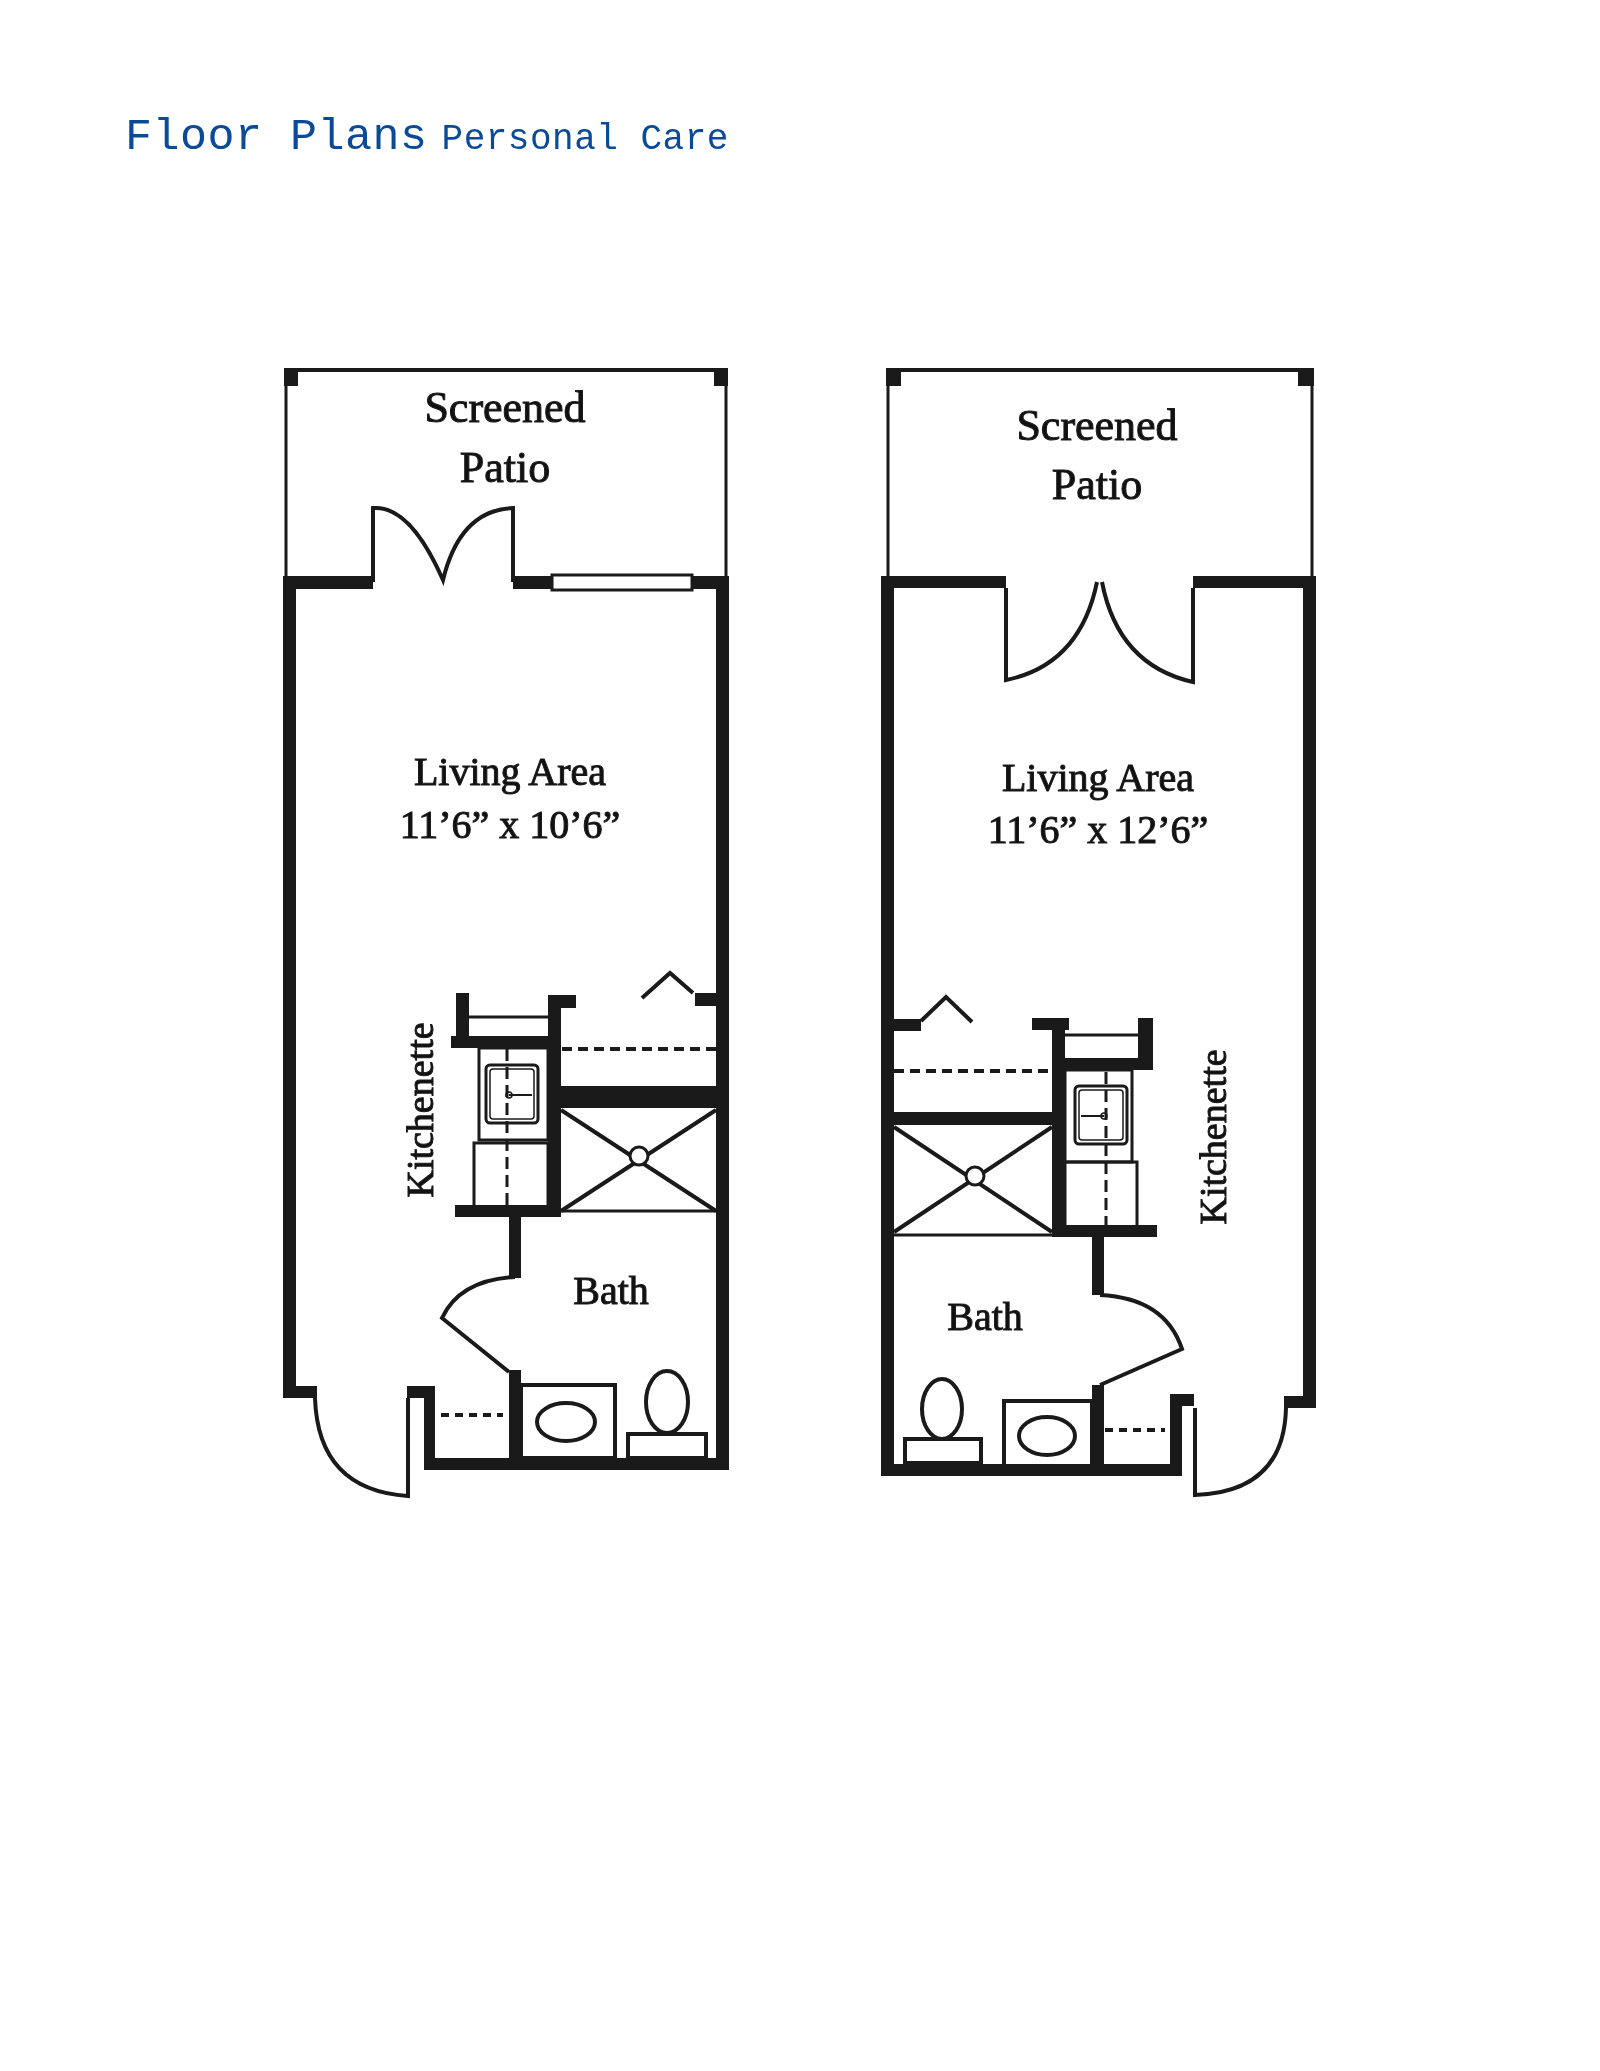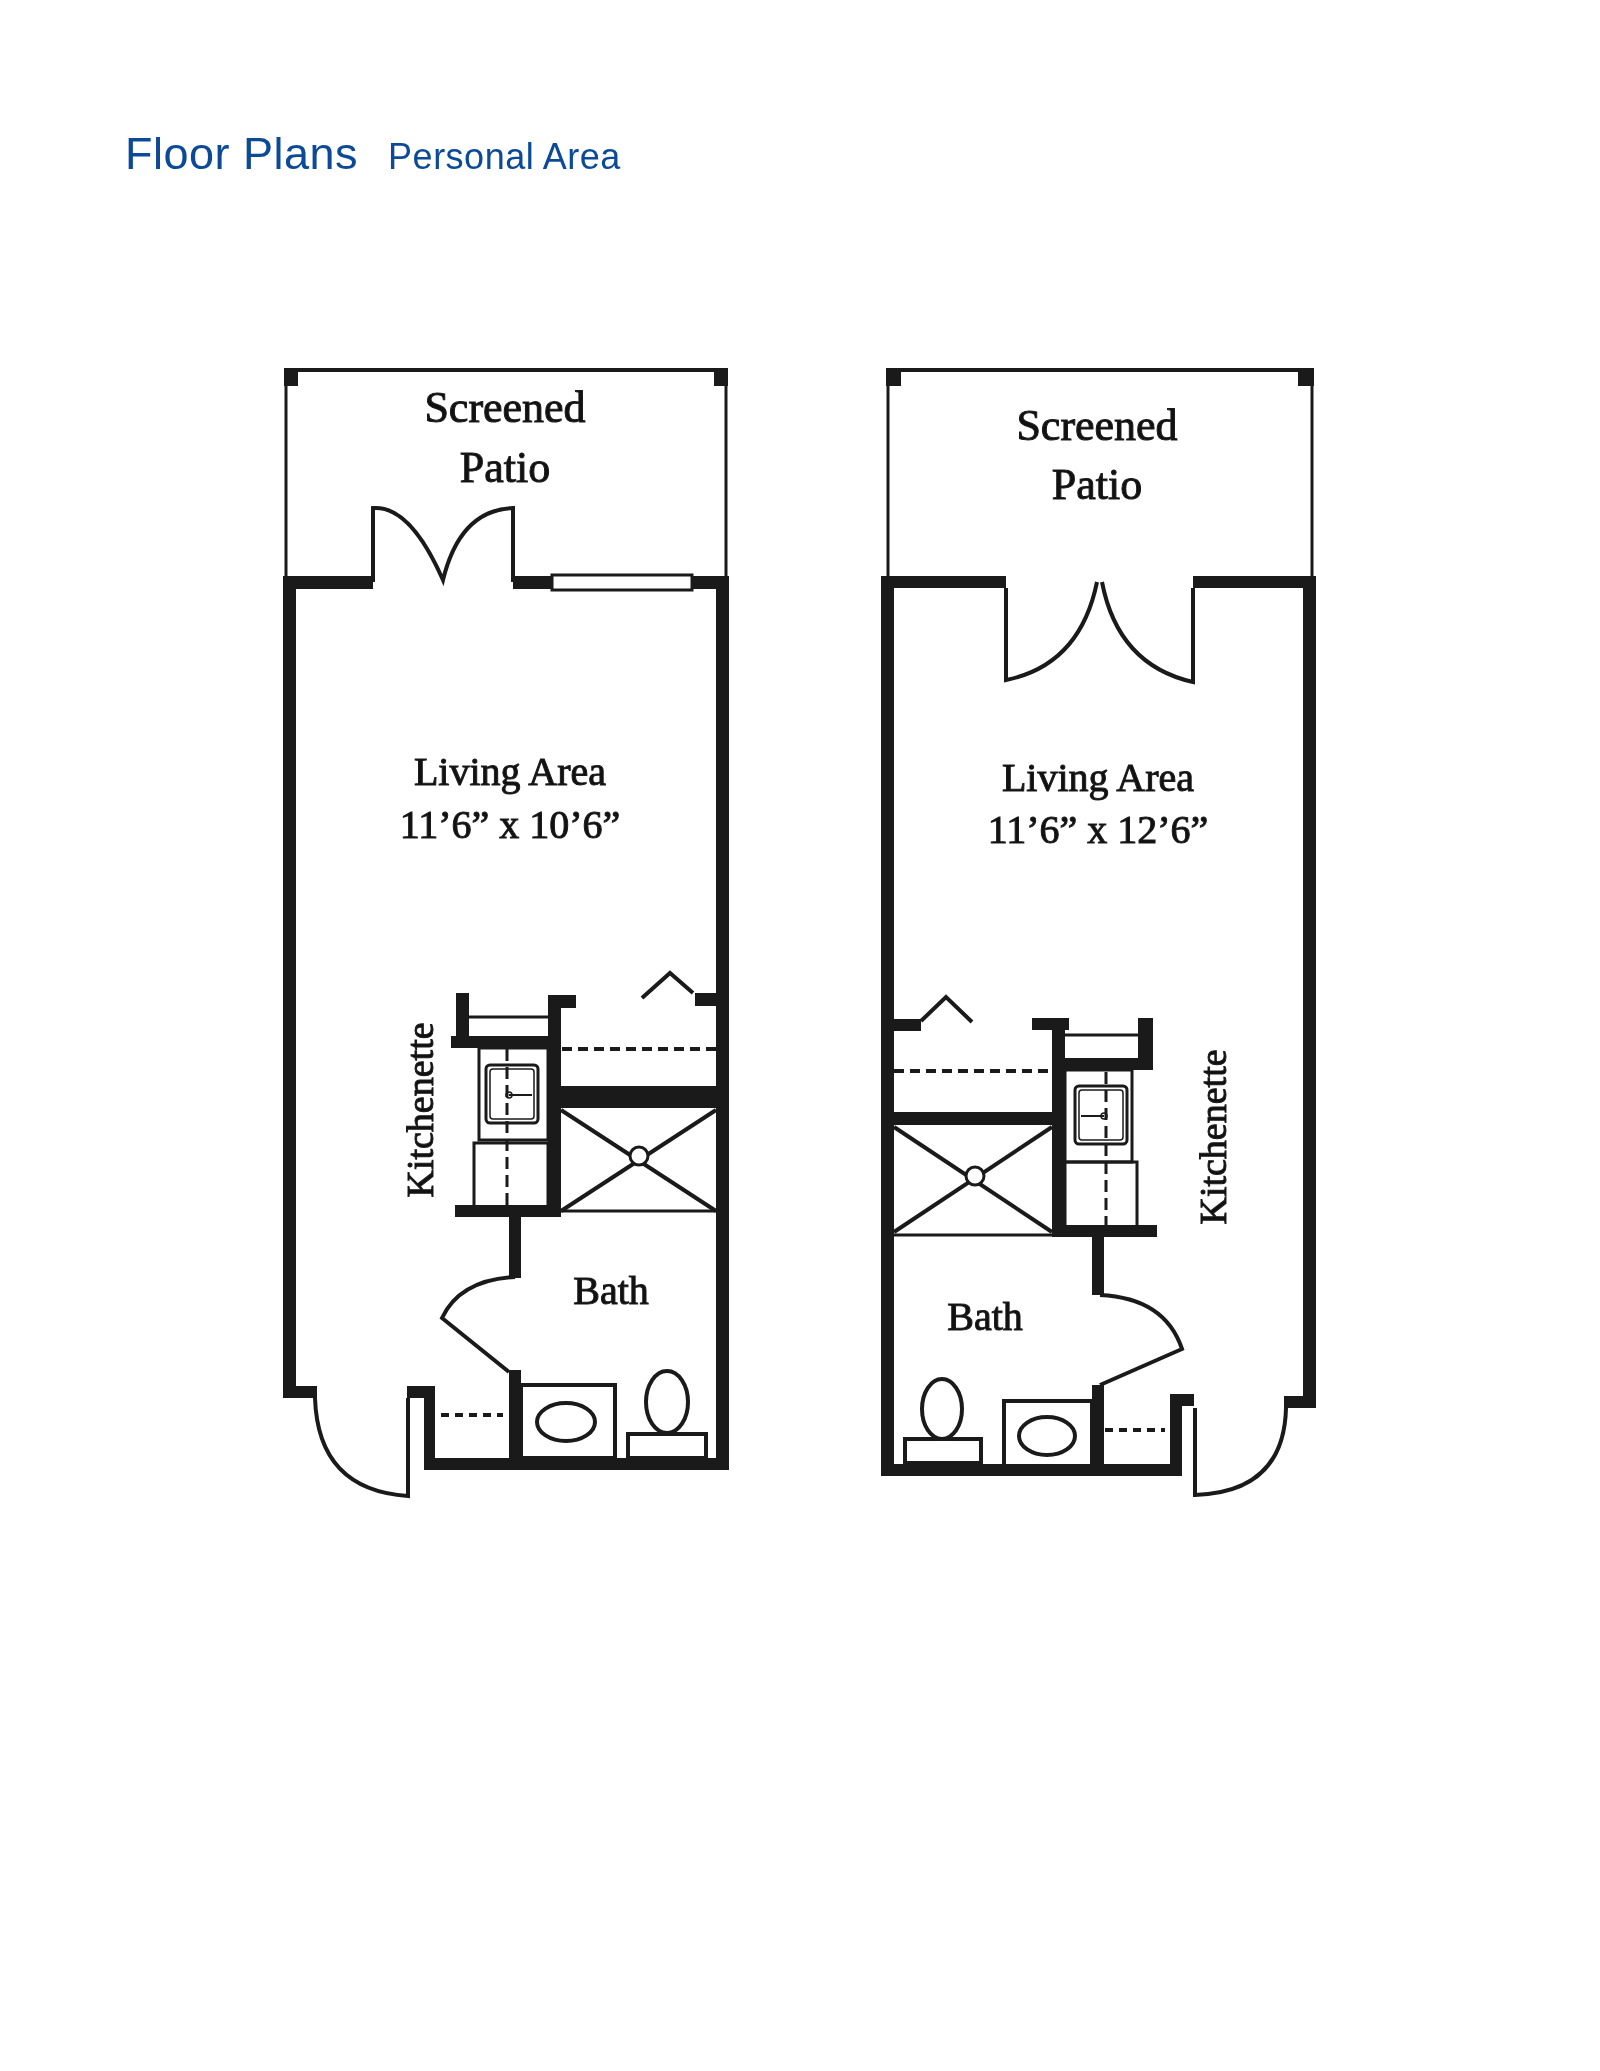--- a/index.html
+++ b/index.html
@@ -1,30 +1,30 @@
 <!DOCTYPE html>
 <html><head>
   <meta charset="utf-8">
   <style>
     html, body { margin: 0; padding: 0; background: #ffffff; }
     .page { position: relative; width: 1600px; height: 2071px; background: #ffffff; overflow: hidden; }
-    .header { position: absolute; left: 125px; top: 112px; display: flex; align-items: baseline; gap: 30px; color: #0b4a97; font-family: Liberation Sans, sans-serif; margin-top: 16px; }
+    .header { position: absolute; left: 125px; top: 112px; display: flex; align-items: baseline; gap: 14px; color: #0b4a97; font-family: Liberation Mono, monospace; }
     .header .title { font-size: 45px; font-weight: normal; letter-spacing: 0.5px; }
     .header .subtitle { font-size: 36px; font-weight: normal; letter-spacing: 0.5px; }
     svg.plans { position: absolute; left: 0; top: 0; }
     .lbl { font-family: "Liberation Serif", serif; fill: #111; }
   </style>
 </head>
 <body>
 
 <div class="page">
 
   <div class="header">
     <span class="title">Floor Plans</span>
-    <span class="subtitle">Personal Area</span>
+    <span class="subtitle">Personal Care</span>
   </div>
 
   <svg class="plans" width="1600" height="2071" viewBox="0 0 1600 2071" xmlns="http://www.w3.org/2000/svg">
 
     <g stroke="#1a1a1a" fill="none">
 
       <g>
         <line x1="284" y1="370" x2="728" y2="370" stroke-width="4"></line>
         <line x1="286" y1="370" x2="286" y2="580" stroke-width="3"></line>
         <line x1="726" y1="370" x2="726" y2="580" stroke-width="3"></line>

